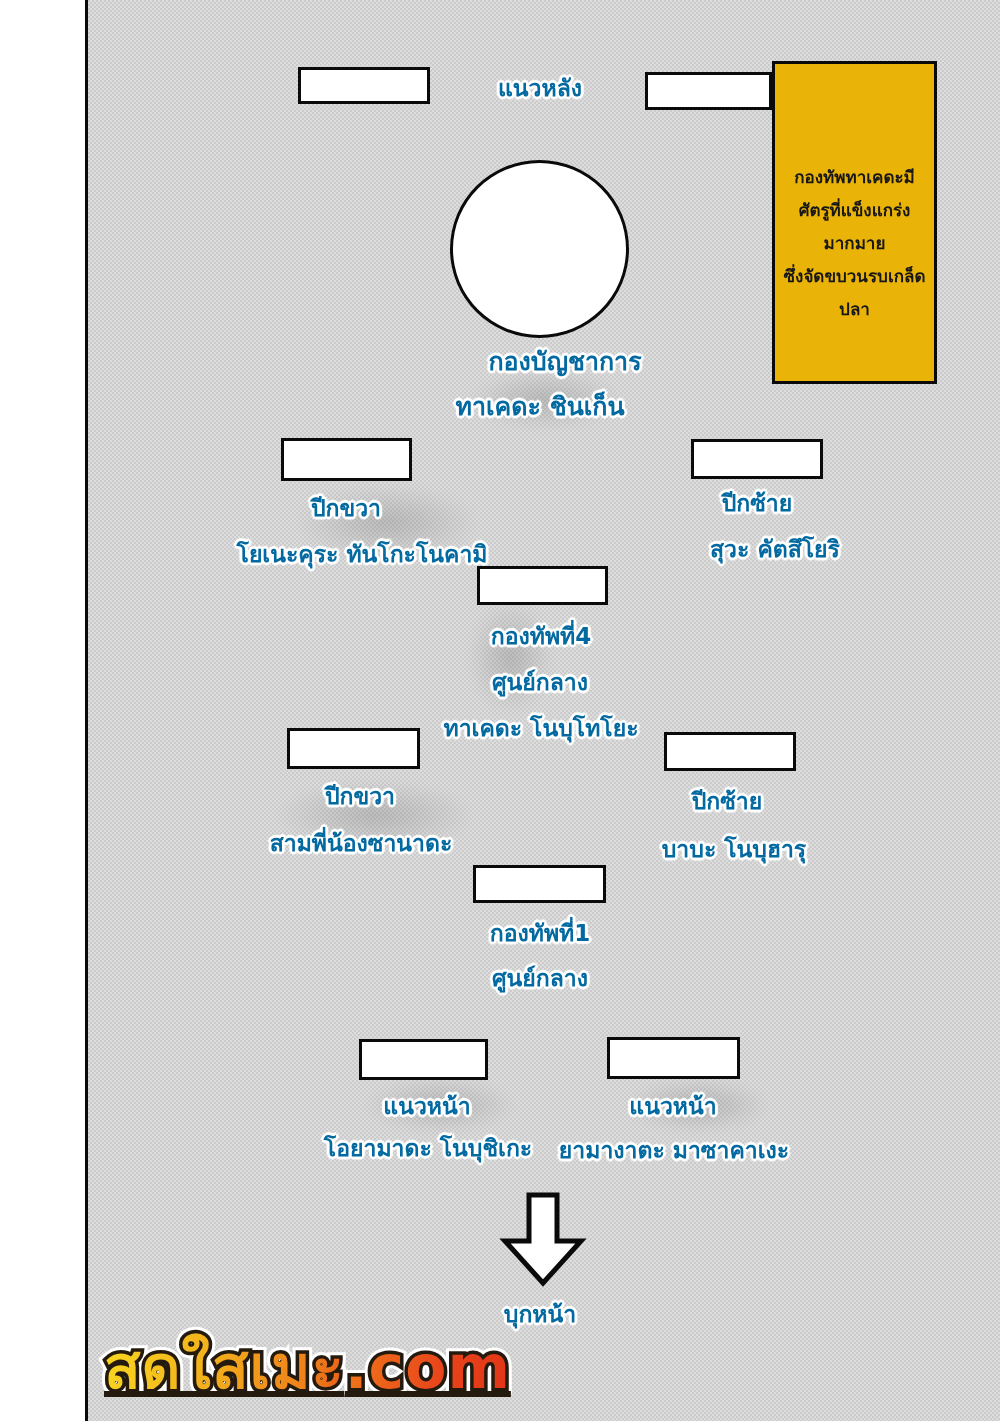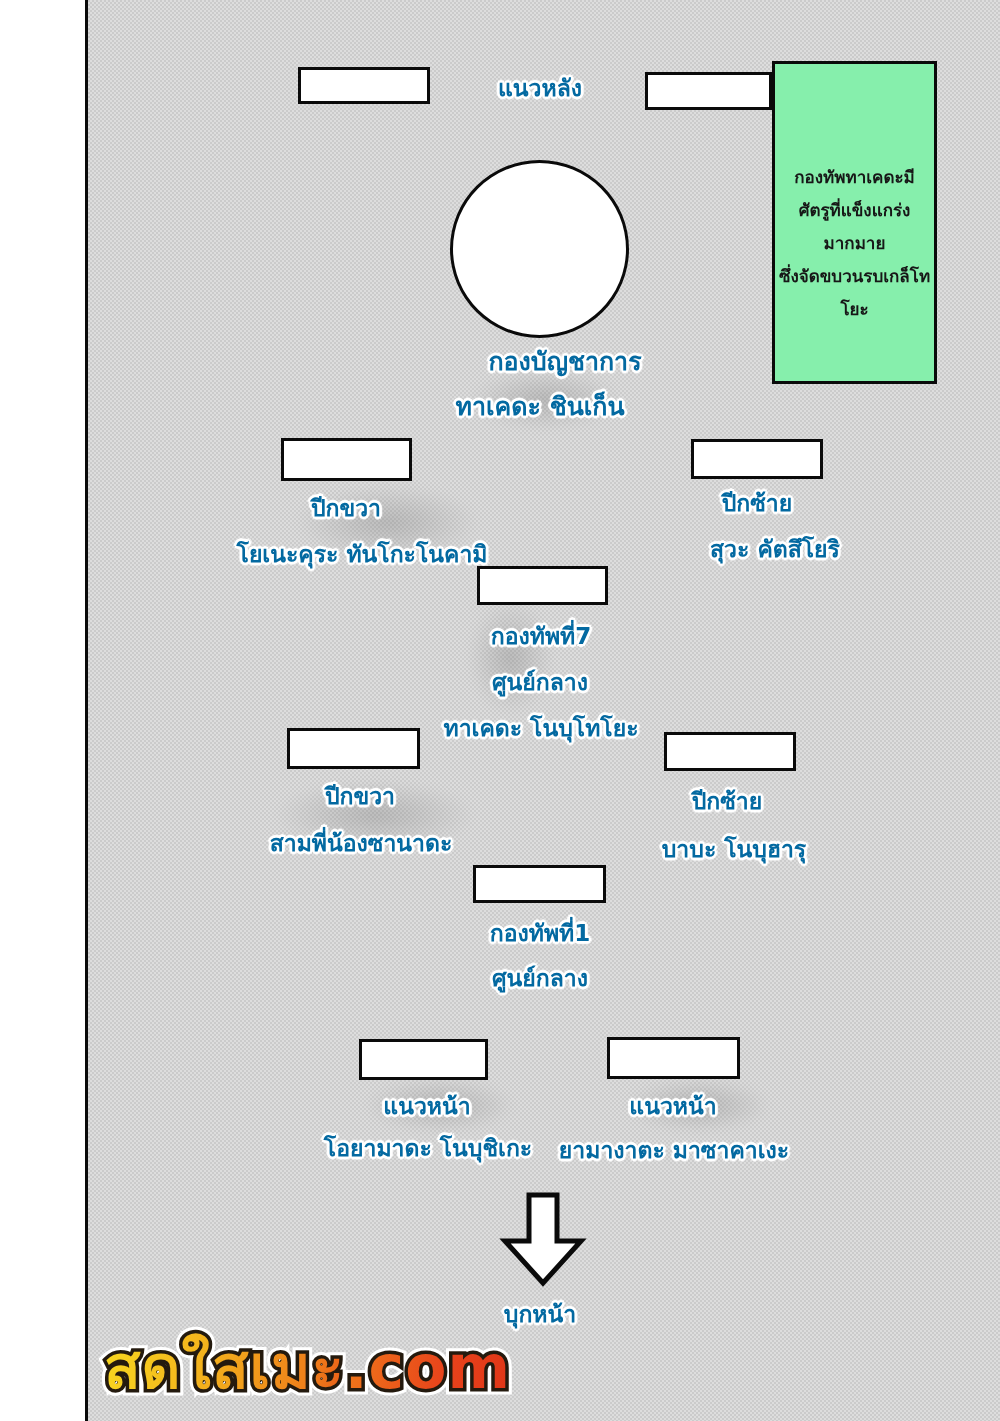--- a/index.html
+++ b/index.html
@@ -31,39 +31,39 @@
     position:absolute; transform:translate(-50%,-50%);
     white-space:nowrap; font-weight:bold; color:#0369a1; font-size:23px;
     text-shadow:
       2px 0 0 #fff, -2px 0 0 #fff, 0 2px 0 #fff, 0 -2px 0 #fff,
       1.7px 1.7px 0 #fff, -1.7px 1.7px 0 #fff, 1.7px -1.7px 0 #fff, -1.7px -1.7px 0 #fff,
       3px 0 1px #fff, -3px 0 1px #fff, 0 3px 1px #fff, 0 -3px 1px #fff;
   }
   .lbl-lg { font-size:25px; }
   .note-box {
     position:absolute; left:772px; top:61px; width:165px; height:323px;
-    background:#86efac; border:3px solid #0a0a0a; box-sizing:border-box;
+    background:#eab308; border:3px solid #0a0a0a; box-sizing:border-box;
   }
   .note-text {
     position:absolute; left:0; right:0; top:97px; text-align:center;
     font-size:17px; font-weight:bold; line-height:33px; color:#171717;
   }
   .arrow-wrap { position:absolute; left:495px; top:1191px; width:96px; height:96px; }
   .smudge {
     position:absolute; pointer-events:none;
     background:radial-gradient(ellipse at center, rgba(115,115,115,0.32), rgba(115,115,115,0) 70%);
     filter:blur(4px);
   }
   
   .wm {
     position:absolute; left:104px; top:1329px; height:80px;
     display:flex; align-items:flex-start; white-space:nowrap;
   }
   .wm-word { position:relative; display:inline-block; font-weight:bold; font-size:60px; line-height:76px; letter-spacing:1px; }
-  .wm-layer { font-weight:bold; }
+  .wm-layer { font-weight:bold;text-decoration:underline; }
   .wm-layer.abs { position:absolute; left:0; top:0; }
   .wm-white { -webkit-text-stroke:13px #ffffff; color:#ffffff; }
   .wm-black { -webkit-text-stroke:7px #241a0e; color:#241a0e; }
   .wm-fill-main { color:#f3ab1c; }
   .wm-fill-suffix { color:#e8431b; }
   @supports (-webkit-background-clip: text) {
     .wm-fill-main {
       background:linear-gradient(100deg,#f8d81f 0%,#f3ae1c 45%,#ee7d1a 85%,#ea5b18 100%);
       -webkit-background-clip:text; background-clip:text; color:transparent;
     }
@@ -88,38 +88,38 @@
   <div class="smudge" style="left:625px; top:1078px; width:145px; height:55px;"></div>
 
   <div class="unit-box" style="left:298px; top:67px; width:132px; height:37px;"></div>
   <div class="lbl" style="left:540px; top:88px;">แนวหลัง</div>
   <div class="unit-box" style="left:645px; top:72px; width:127px; height:38px;"></div>
 
   <div class="note-box">
     <div class="note-text">
       <div>กองทัพทาเคดะมี</div>
       <div>ศัตรูที่แข็งแกร่งมากมาย</div>
-      <div>ซึ่งจัดขบวนรบเกล็โทโยะ</div>
+      <div>ซึ่งจัดขบวนรบเกล็ดปลา</div>
     </div>
   </div>
 
   <div class="hq-circle"></div>
   <div class="lbl lbl-lg" style="left:565px; top:361px;">กองบัญชาการ</div>
   <div class="lbl lbl-lg" style="left:540px; top:406px;">ทาเคดะ ชินเก็น</div>
 
   <div class="unit-box" style="left:281px; top:438px; width:131px; height:43px;"></div>
   <div class="lbl" style="left:346px; top:508px;">ปีกขวา</div>
   <div class="lbl" style="left:362px; top:554px;">โยเนะคุระ ทันโกะโนคามิ</div>
 
   <div class="unit-box" style="left:691px; top:439px; width:132px; height:40px;"></div>
   <div class="lbl" style="left:757px; top:503px;">ปีกซ้าย</div>
   <div class="lbl" style="left:775px; top:549px;">สุวะ คัตสึโยริ</div>
 
   <div class="unit-box" style="left:477px; top:566px; width:131px; height:39px;"></div>
-  <div class="lbl" style="left:541px; top:636px;">กองทัพที่7</div>
+  <div class="lbl" style="left:541px; top:636px;">กองทัพที่4</div>
   <div class="lbl" style="left:540px; top:682px;">ศูนย์กลาง</div>
   <div class="lbl" style="left:541px; top:728px;">ทาเคดะ โนบุโทโยะ</div>
 
   <div class="unit-box" style="left:287px; top:728px; width:133px; height:41px;"></div>
   <div class="lbl" style="left:360px; top:796px;">ปีกขวา</div>
   <div class="lbl" style="left:361px; top:843px;">สามพี่น้องซานาดะ</div>
 
   <div class="unit-box" style="left:664px; top:732px; width:132px; height:39px;"></div>
   <div class="lbl" style="left:727px; top:801px;">ปีกซ้าย</div>
   <div class="lbl" style="left:734px; top:849px;">บาบะ โนบุฮารุ</div>

